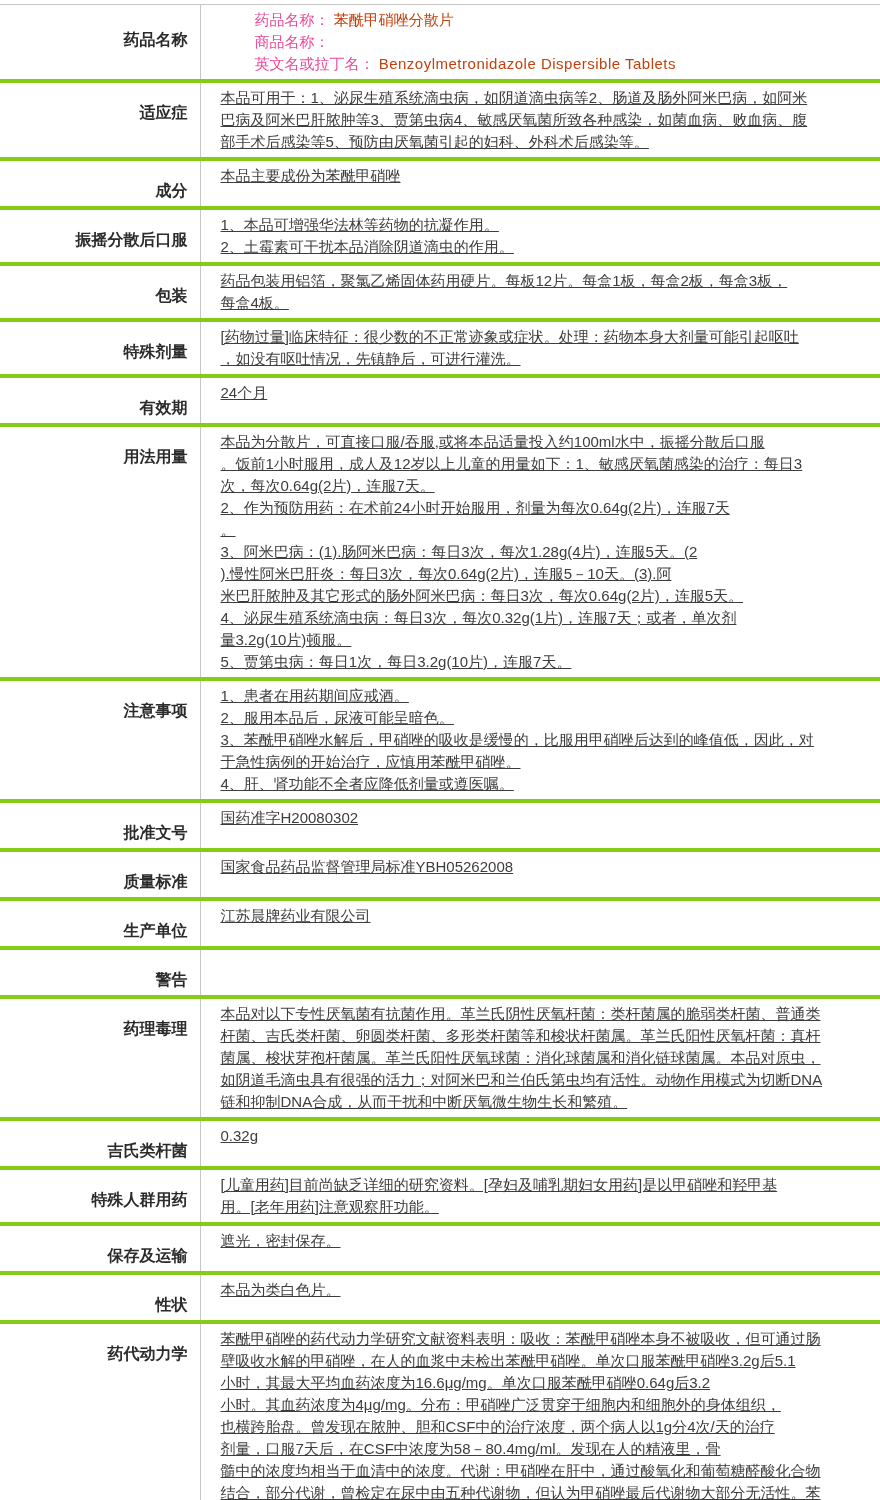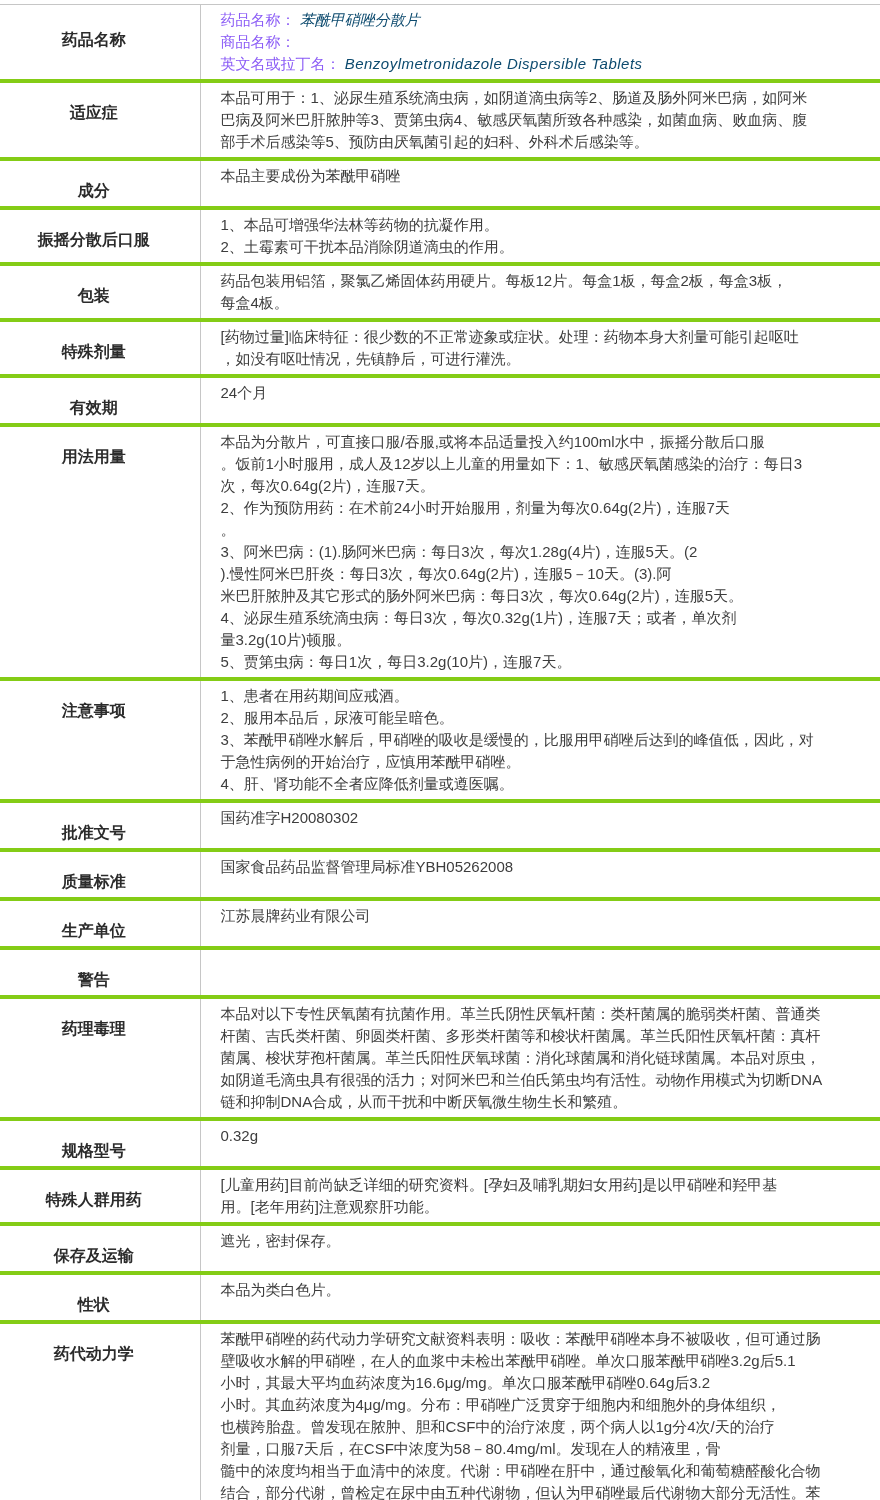--- a/index.html
+++ b/index.html
@@ -15,41 +15,41 @@
     table-layout: fixed;
     border-top: 1px solid #c6c6c6;
     border-bottom: 1px solid #c6c6c6;
   }
   table.drug-table tr { border-top: 4px solid #84cc16; }
   table.drug-table tr:first-child { border-top: none; }
   td.label-cell {
     width: 200px;
     border-right: 1px solid #c6c6c6;
     vertical-align: top;
-    text-align: center;
+    text-align: right;
     padding: 19px 12px 4px 0;
     font-size: 16px;
     font-weight: bold;
     color: #2b2b2b;
     line-height: 22px;
     box-sizing: border-box;
   }
   tr.v-center td.label-cell { vertical-align: middle; padding-top: 0; }
   td.content-cell {
     vertical-align: top;
     padding: 4px 20px 4px 20px;
     font-size: 15px;
     color: #3d3d3d;
     line-height: 22px;
     box-sizing: border-box;
   }
-  .content-text { white-space: pre-wrap; word-break: break-all; min-height: 22px; }
+  .content-text { white-space: pre-wrap; word-break: break-all; min-height: 22px; text-decoration: underline; }
   .field-line { line-height: 22px; min-height: 22px; }
-  .field-label { color: #8b5cf6; }
-  .field-value { color: #0c4a6e; font-style: italic; }
+  .field-label { color: #ec4899; margin-left: 34px; }
+  .field-value { color: #c2410c; }
   .field-value.latin { letter-spacing: 0.5px; text-align: right; }
 </style>
 </head>
 <body>
 
 <div class="sheet">
   <table class="drug-table">
     <tbody>
 
       <tr class="v-center">
@@ -178,21 +178,21 @@
         <td class="content-cell">
           <div class="content-text">本品对以下专性厌氧菌有抗菌作用。革兰氏阴性厌氧杆菌：类杆菌属的脆弱类杆菌、普通类
 杆菌、吉氏类杆菌、卵圆类杆菌、多形类杆菌等和梭状杆菌属。革兰氏阳性厌氧杆菌：真杆
 菌属、梭状芽孢杆菌属。革兰氏阳性厌氧球菌：消化球菌属和消化链球菌属。本品对原虫，
 如阴道毛滴虫具有很强的活力；对阿米巴和兰伯氏第虫均有活性。动物作用模式为切断DNA
 链和抑制DNA合成，从而干扰和中断厌氧微生物生长和繁殖。</div>
         </td>
       </tr>
 
       <tr>
-        <td class="label-cell">规格型号</td>
+        <td class="label-cell">吉氏类杆菌</td>
         <td class="content-cell">
           <div class="content-text">0.32g</div>
         </td>
       </tr>
 
       <tr>
         <td class="label-cell">特殊人群用药</td>
         <td class="content-cell">
           <div class="content-text">[儿童用药]目前尚缺乏详细的研究资料。[孕妇及哺乳期妇女用药]是以甲硝唑和羟甲基
 用。[老年用药]注意观察肝功能。</div>

